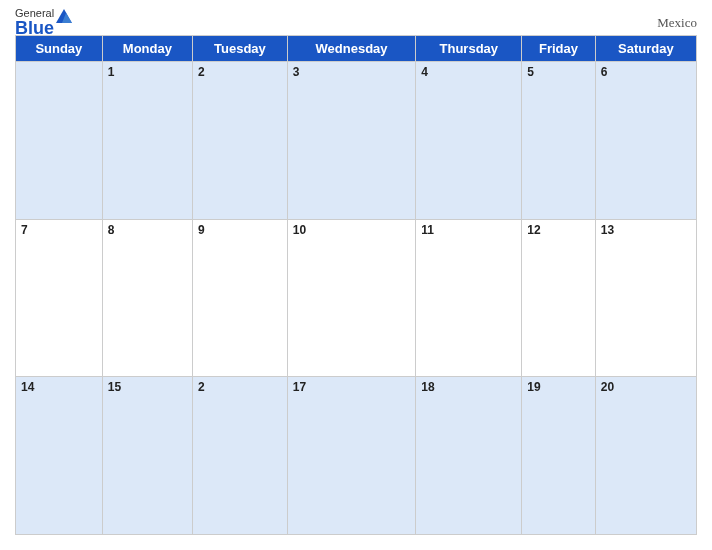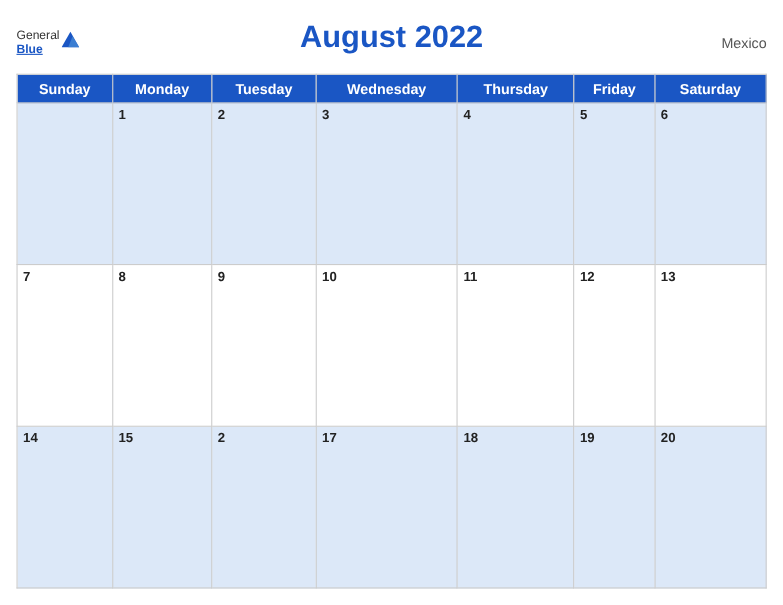--- a/index.html
+++ b/index.html
@@ -32,25 +32,24 @@
     }
 
     .logo-text-general {
       font-size: 11px;
       color: #333;
       font-weight: normal;
       line-height: 1.1;
     }
 
     .logo-text-blue {
-      font-size: 11px;
+      font-size: 18px;
       color: #1a56c4;
       font-weight: bold;
       line-height: 1.1;
-      text-decoration: underline;
     }
 
     .logo-wrapper {
       display: flex;
       flex-direction: column;
       align-items: flex-start;
       position: relative;
     }
 
     .calendar-title {
@@ -60,20 +59,21 @@
       text-align: center;
     }
 
     .country-label {
       position: absolute;
       right: 0;
       top: 50%;
       transform: translateY(-50%);
       font-size: 13px;
       color: #555;
+      font-family: Liberation Serif, serif;
     }
 
     .calendar-table {
       width: 100%;
       border-collapse: collapse;
       flex: 1;
       padding-left: 16px;
     }
 
     .calendar-table thead tr th {
@@ -113,21 +113,20 @@
     <div class="logo-wrapper">
       <span class="logo-text-general">General</span>
       <span class="logo-text-blue">Blue</span>
 
       <svg style="position:absolute;top:0;right:-18px;width:16px;height:18px;" viewBox="0 0 16 18">
         <polygon points="8,2 16,16 0,16" fill="#1a56c4"></polygon>
         <polygon points="10,6 16,16 6,16" fill="#4a90d9" opacity="0.7"></polygon>
       </svg>
     </div>
   </div>
-  <h1 class="calendar-title">August 2022</h1>
   <span class="country-label">Mexico</span>
 </div>
 
 <table class="calendar-table">
   <thead>
     <tr>
     <th>Sunday</th>
         <th>Monday</th>
         <th>Tuesday</th>
         <th>Wednesday</th>

